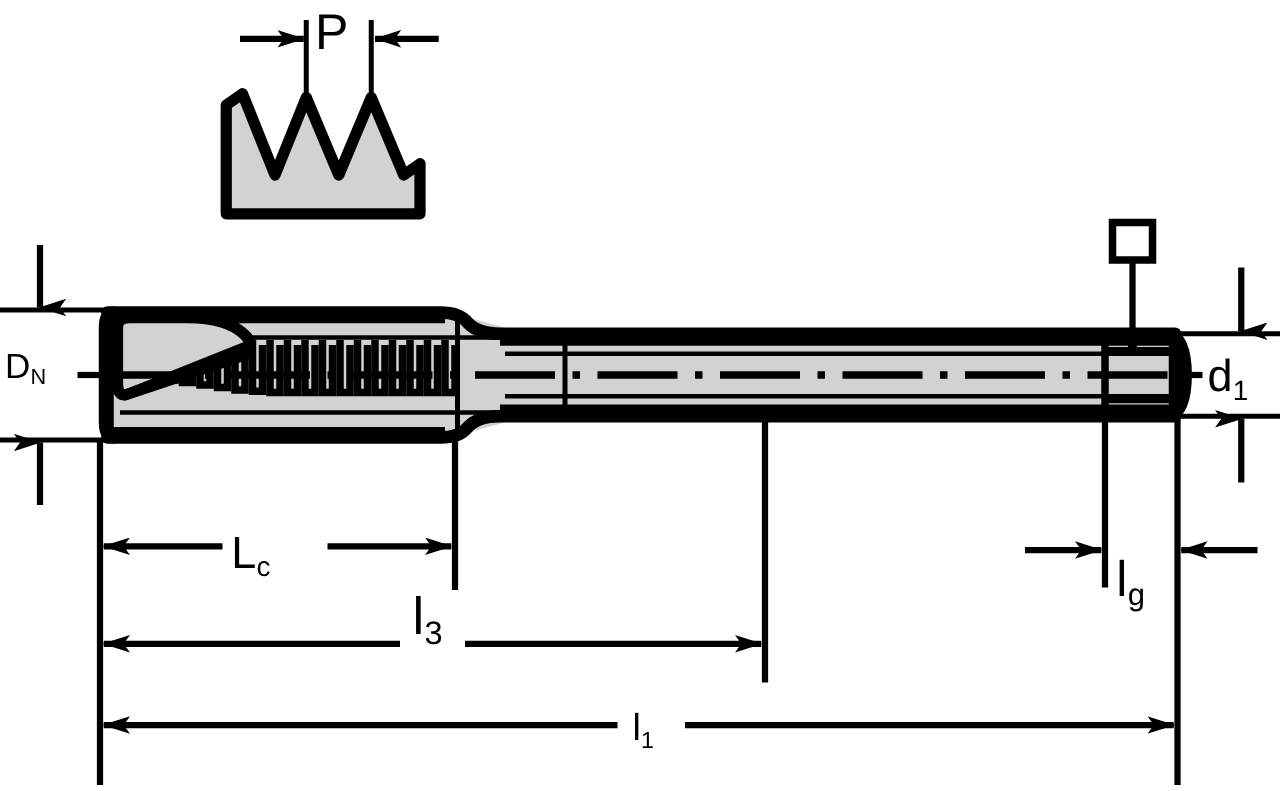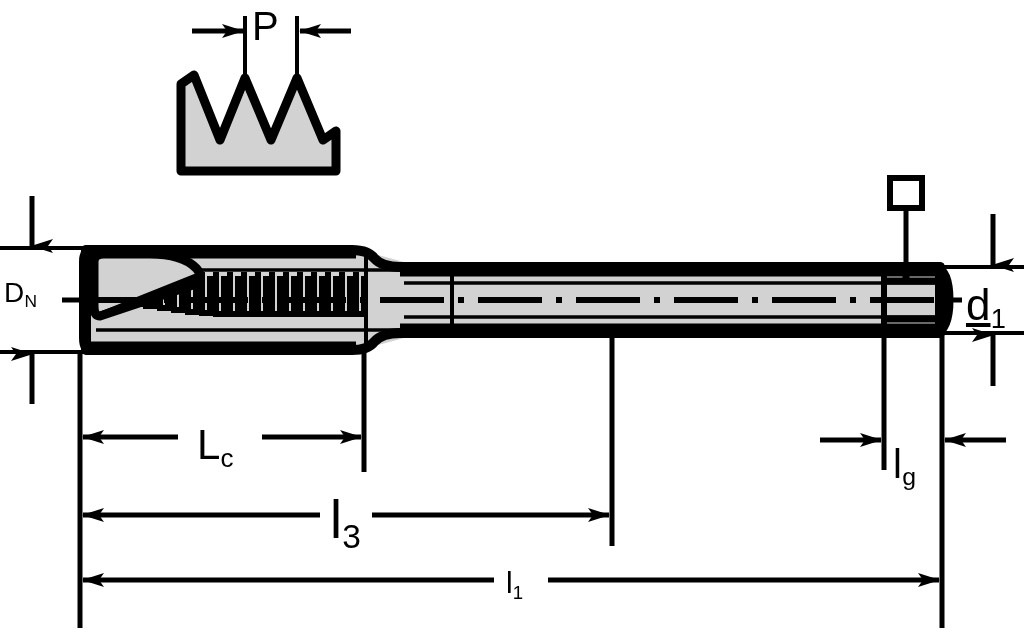--- a/index.html
+++ b/index.html
@@ -33,23 +33,23 @@
   }
   .dim-label .sub {
     font-size: 0.62em;
     vertical-align: baseline;
     position: relative;
     top: 0.30em;
     left: 0.01em;
   }
   .lbl-P   { left: 252px; top: 6px;   font-size: 40px; }
   .lbl-DN  { left: 4px;   top: 279px; font-size: 28px; }
-  .lbl-d1  { left: 966px; top: 283px; font-size: 44px; text-decoration: underline; }
-  .lbl-Lc  { left: 185px; top: 424px; font-size: 42px; margin-left: 12px; }
-  .lbl-l3  { left: 330px; top: 492px; font-size: 54px; }
+  .lbl-d1  { left: 966px; top: 283px; font-size: 36px; }
+  .lbl-Lc  { left: 185px; top: 424px; font-size: 36px; }
+  .lbl-l3  { left: 330px; top: 472px; font-size: 42px; }
   .lbl-lg  { left: 893px; top: 444px; font-size: 40px; }
   .lbl-l1  { left: 506px; top: 568px; font-size: 30px; }
 </style>
 </head>
 <body>
 
 <div id="root">
 
   <svg id="drawing" viewBox="0 0 1024 633">
     <defs>

